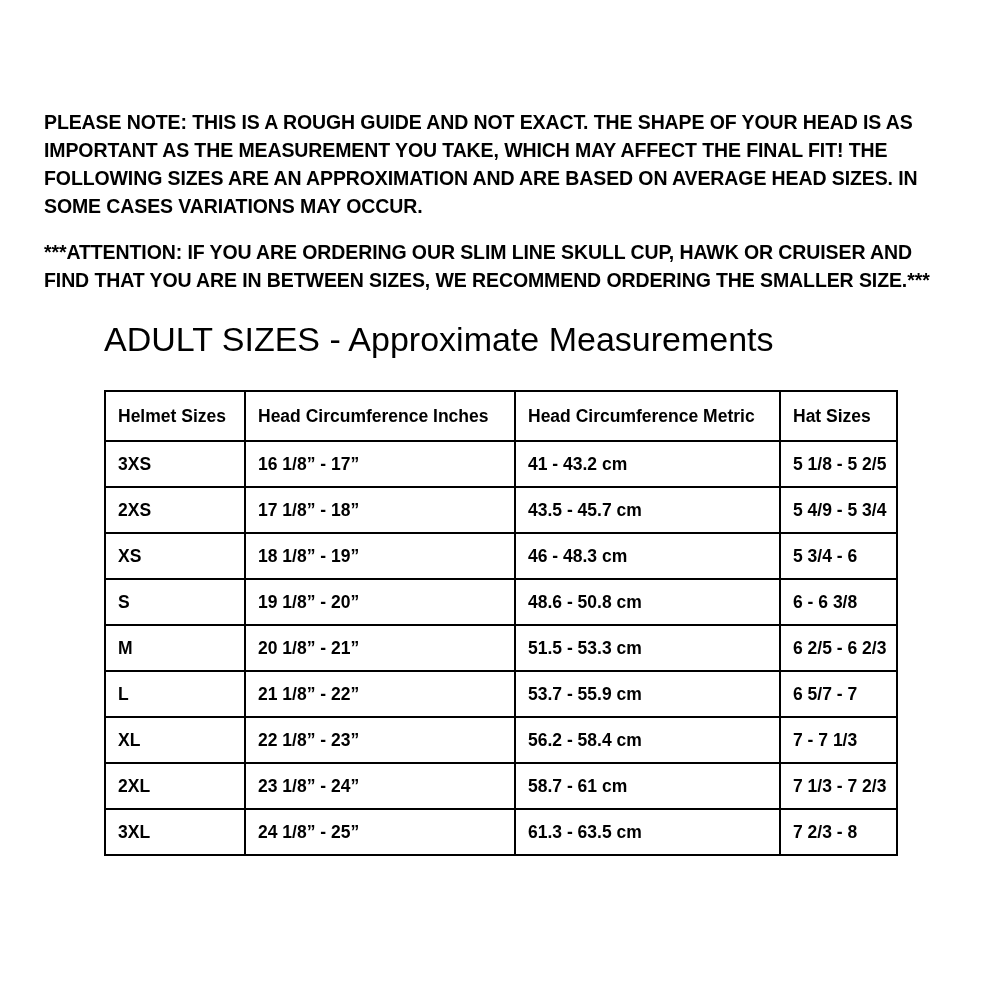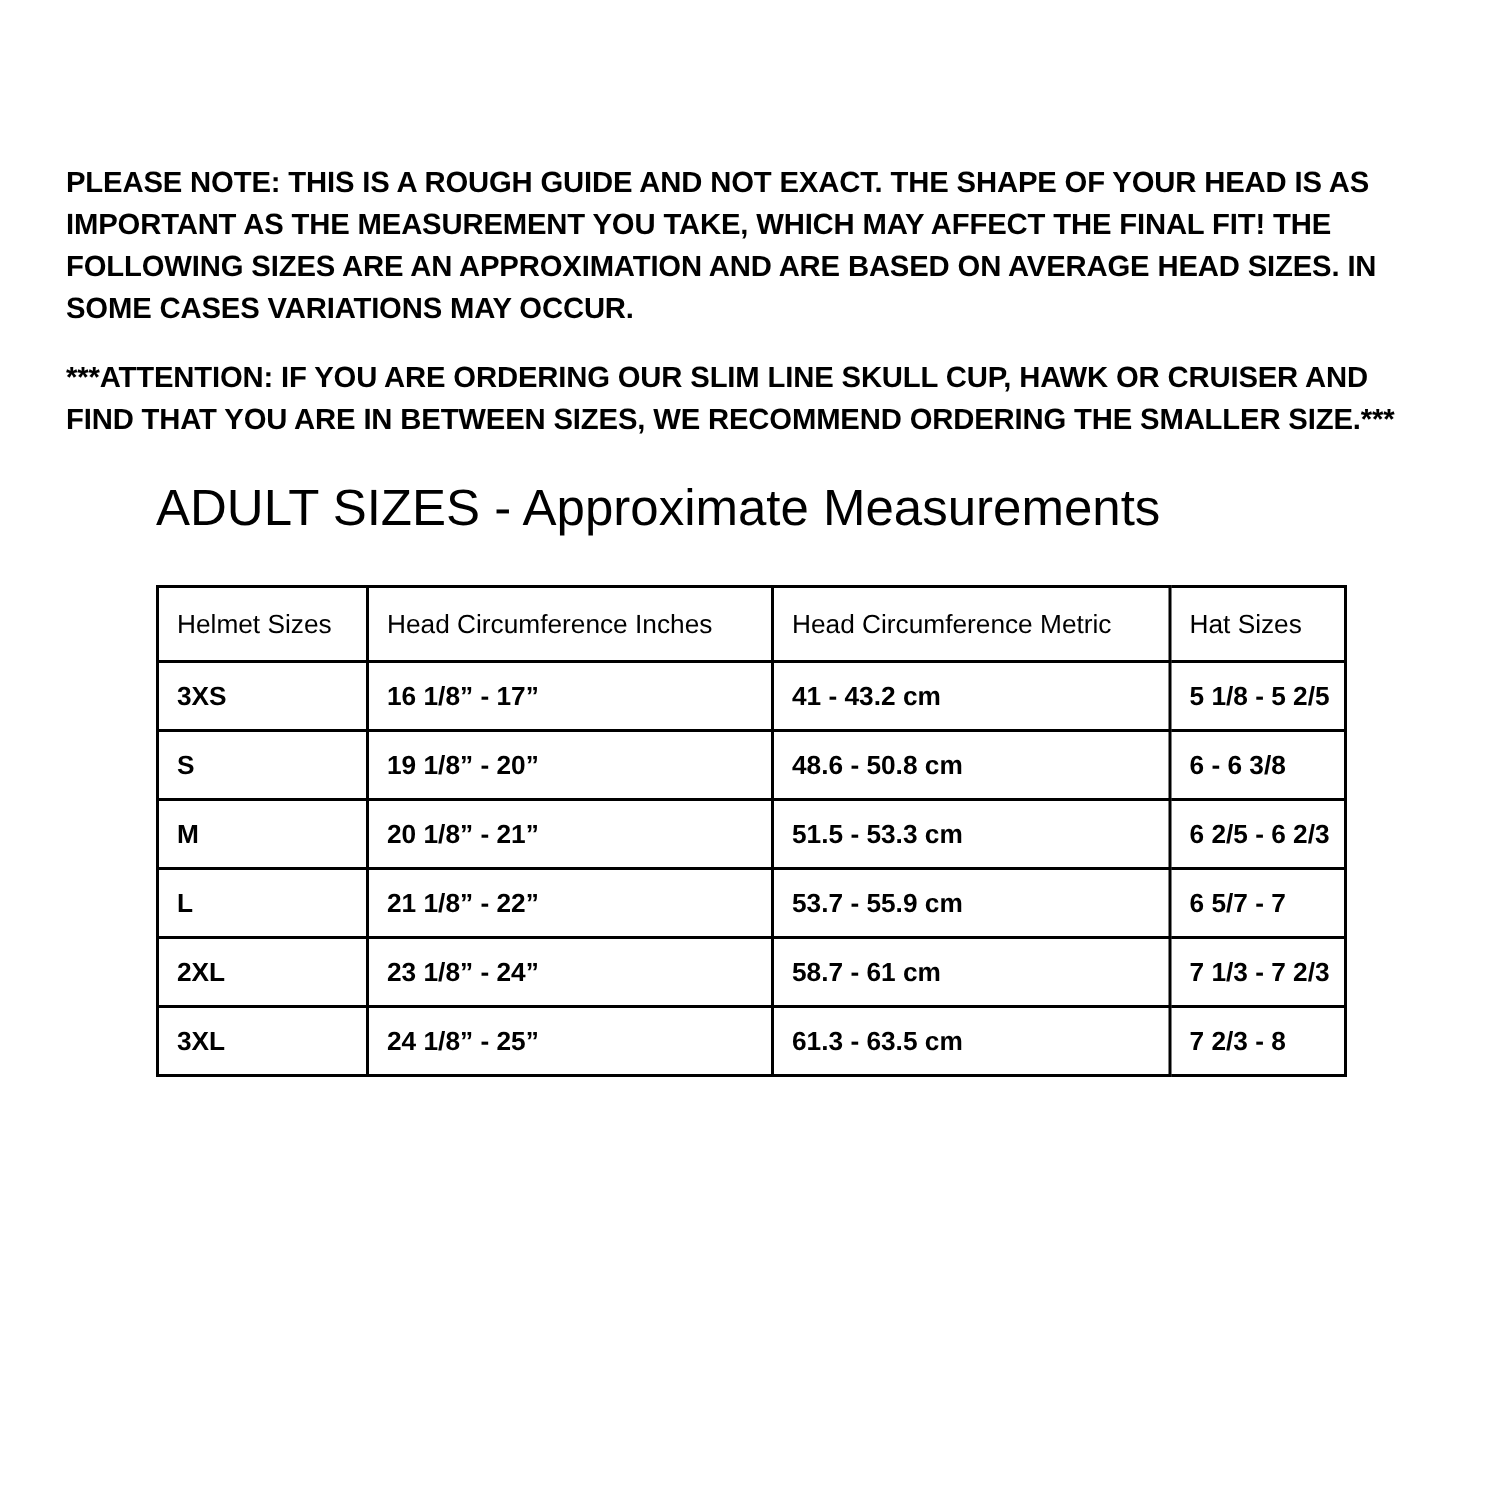--- a/index.html
+++ b/index.html
@@ -67,21 +67,21 @@
     height: 44px;
     text-align: left;
     vertical-align: middle;
     font-size: 17.5px;
     font-weight: 600;
     color: #000;
     overflow: hidden;
     white-space: nowrap;
   }
   table.size-table th {
-    font-weight: 400;
+    font-weight: 700;
     height: 48px;
   }
   col.c0 { width: 140px; }
   col.c1 { width: 270px; }
   col.c2 { width: 265px; }
   col.c3 { width: 117px; }
   td.emph {
     font-weight: 700;
     font-size: 18.5px;
   }
@@ -116,36 +116,54 @@
       </tr>
     </thead>
     <tbody>
       <tr>
         <td>3XS</td>
         <td>16 1/8” - 17”</td>
         <td class="emph">41 - 43.2 cm</td>
         <td>5 1/8 - 5 2/5</td>
       </tr>
       <tr>
+        <td>2XS</td>
+        <td>17 1/8” - 18”</td>
+        <td>43.5 - 45.7 cm</td>
+        <td>5 4/9 - 5 3/4</td>
+      </tr>
+      <tr>
+        <td>XS</td>
+        <td>18 1/8” - 19”</td>
+        <td>46 - 48.3 cm</td>
+        <td>5 3/4 - 6</td>
+      </tr>
+      <tr>
         <td>S</td>
         <td>19 1/8” - 20”</td>
         <td>48.6 - 50.8 cm</td>
         <td>6 - 6 3/8</td>
       </tr>
       <tr>
         <td>M</td>
         <td>20 1/8” - 21”</td>
         <td>51.5 - 53.3 cm</td>
         <td>6 2/5 - 6 2/3</td>
       </tr>
       <tr>
         <td>L</td>
         <td>21 1/8” - 22”</td>
         <td>53.7 - 55.9 cm</td>
         <td>6 5/7 - 7</td>
+      </tr>
+      <tr>
+        <td>XL</td>
+        <td>22 1/8” - 23”</td>
+        <td>56.2 - 58.4 cm</td>
+        <td>7 - 7 1/3</td>
       </tr>
       <tr>
         <td>2XL</td>
         <td>23 1/8” - 24”</td>
         <td>58.7 - 61 cm</td>
         <td>7 1/3 - 7 2/3</td>
       </tr>
       <tr>
         <td>3XL</td>
         <td>24 1/8” - 25”</td>

